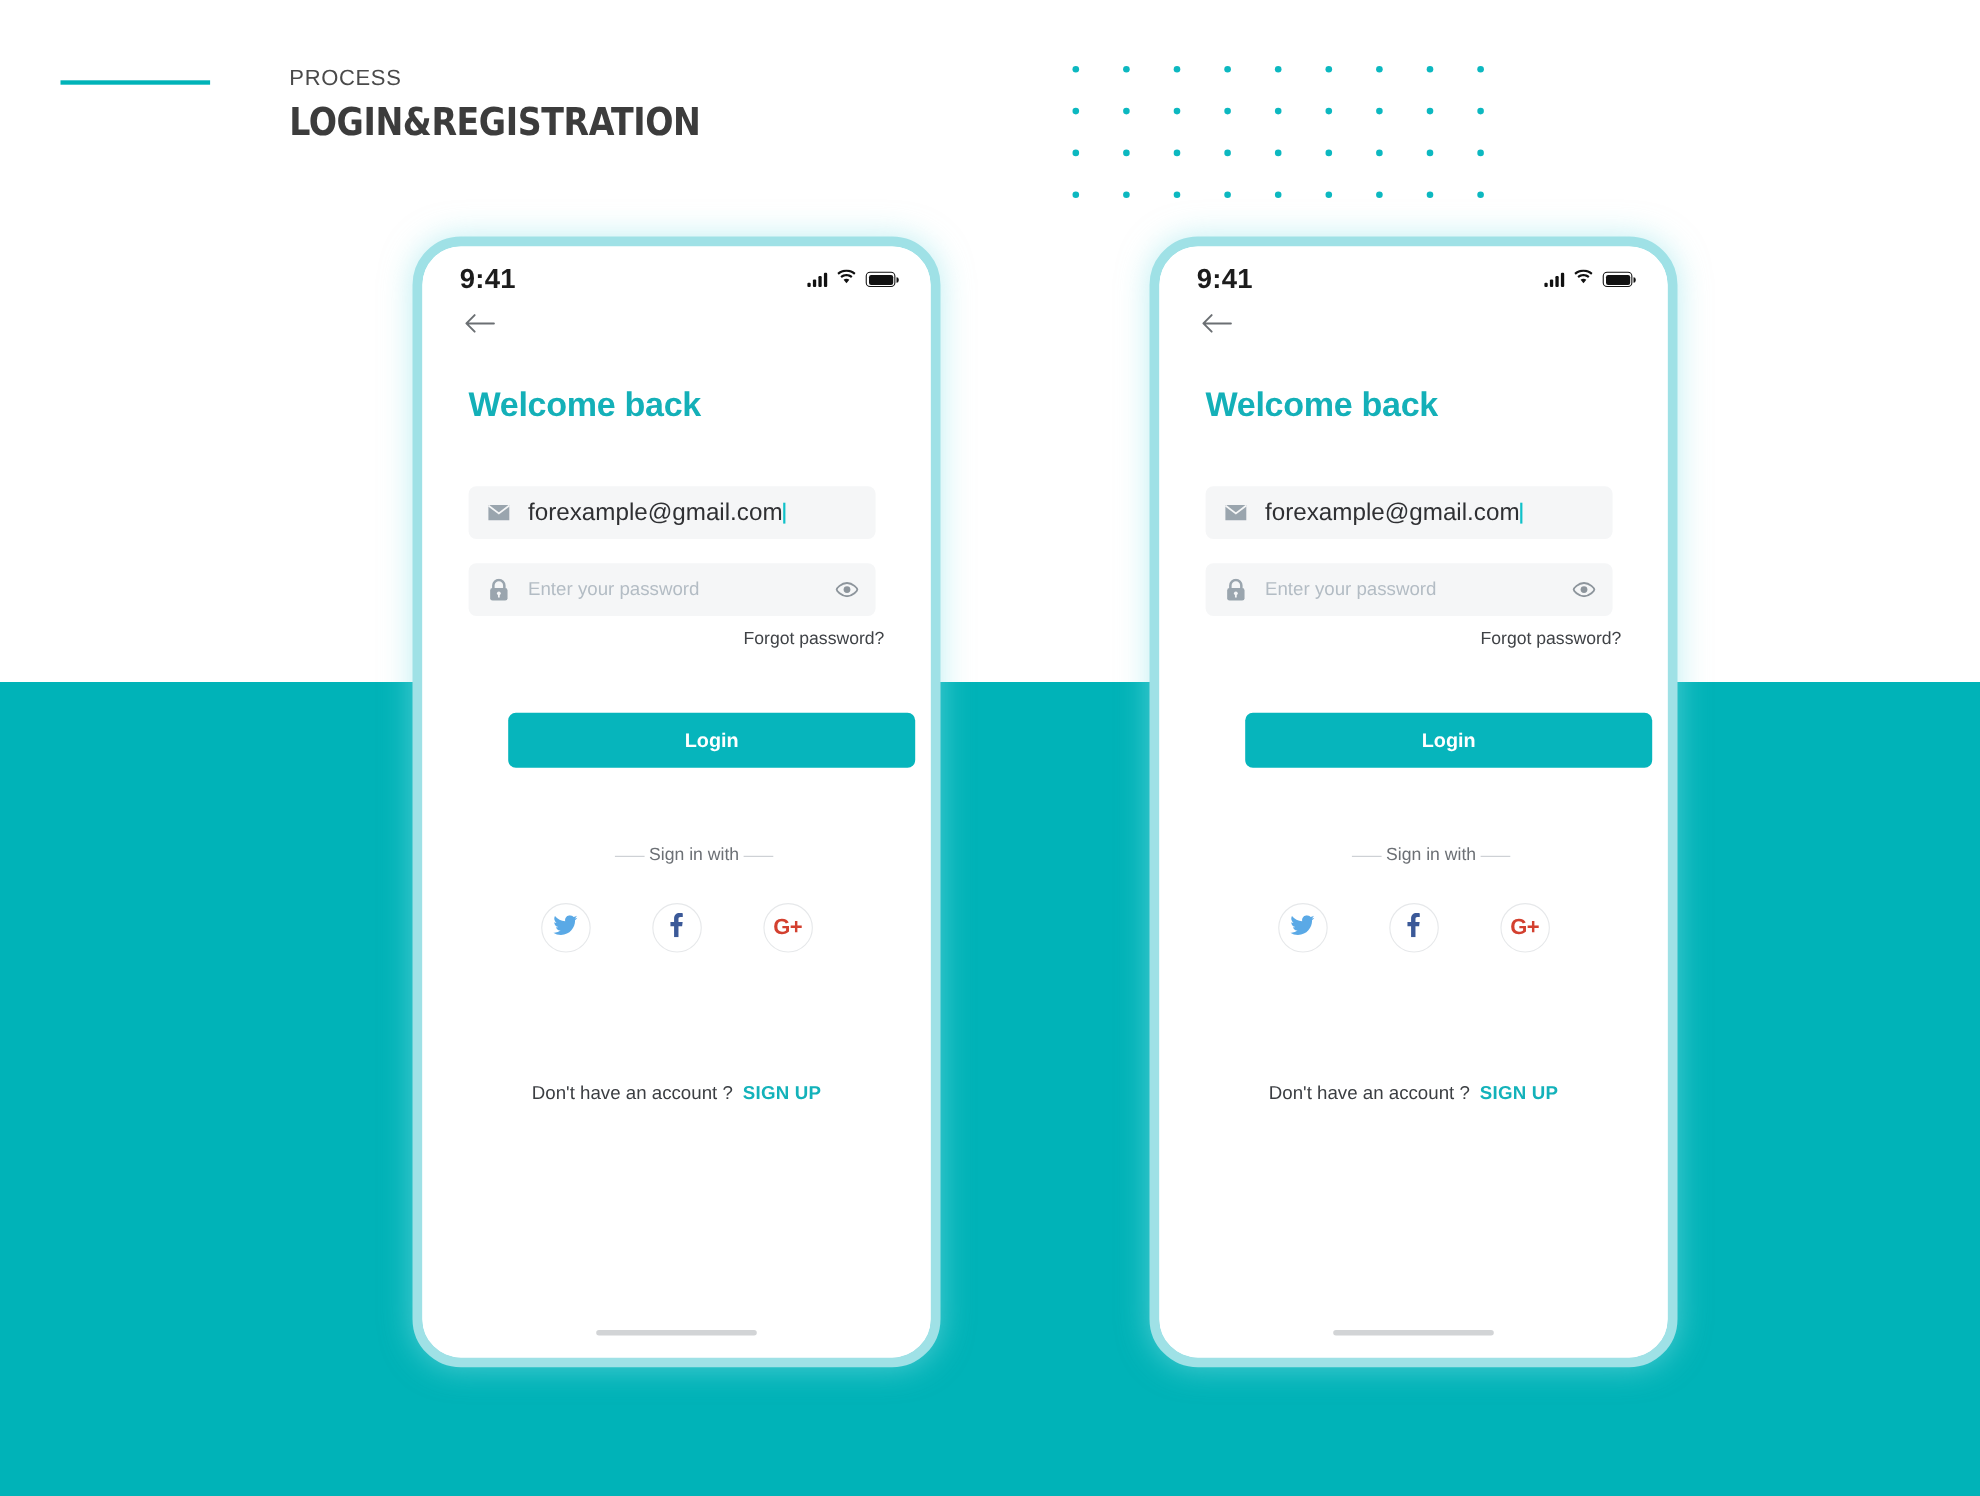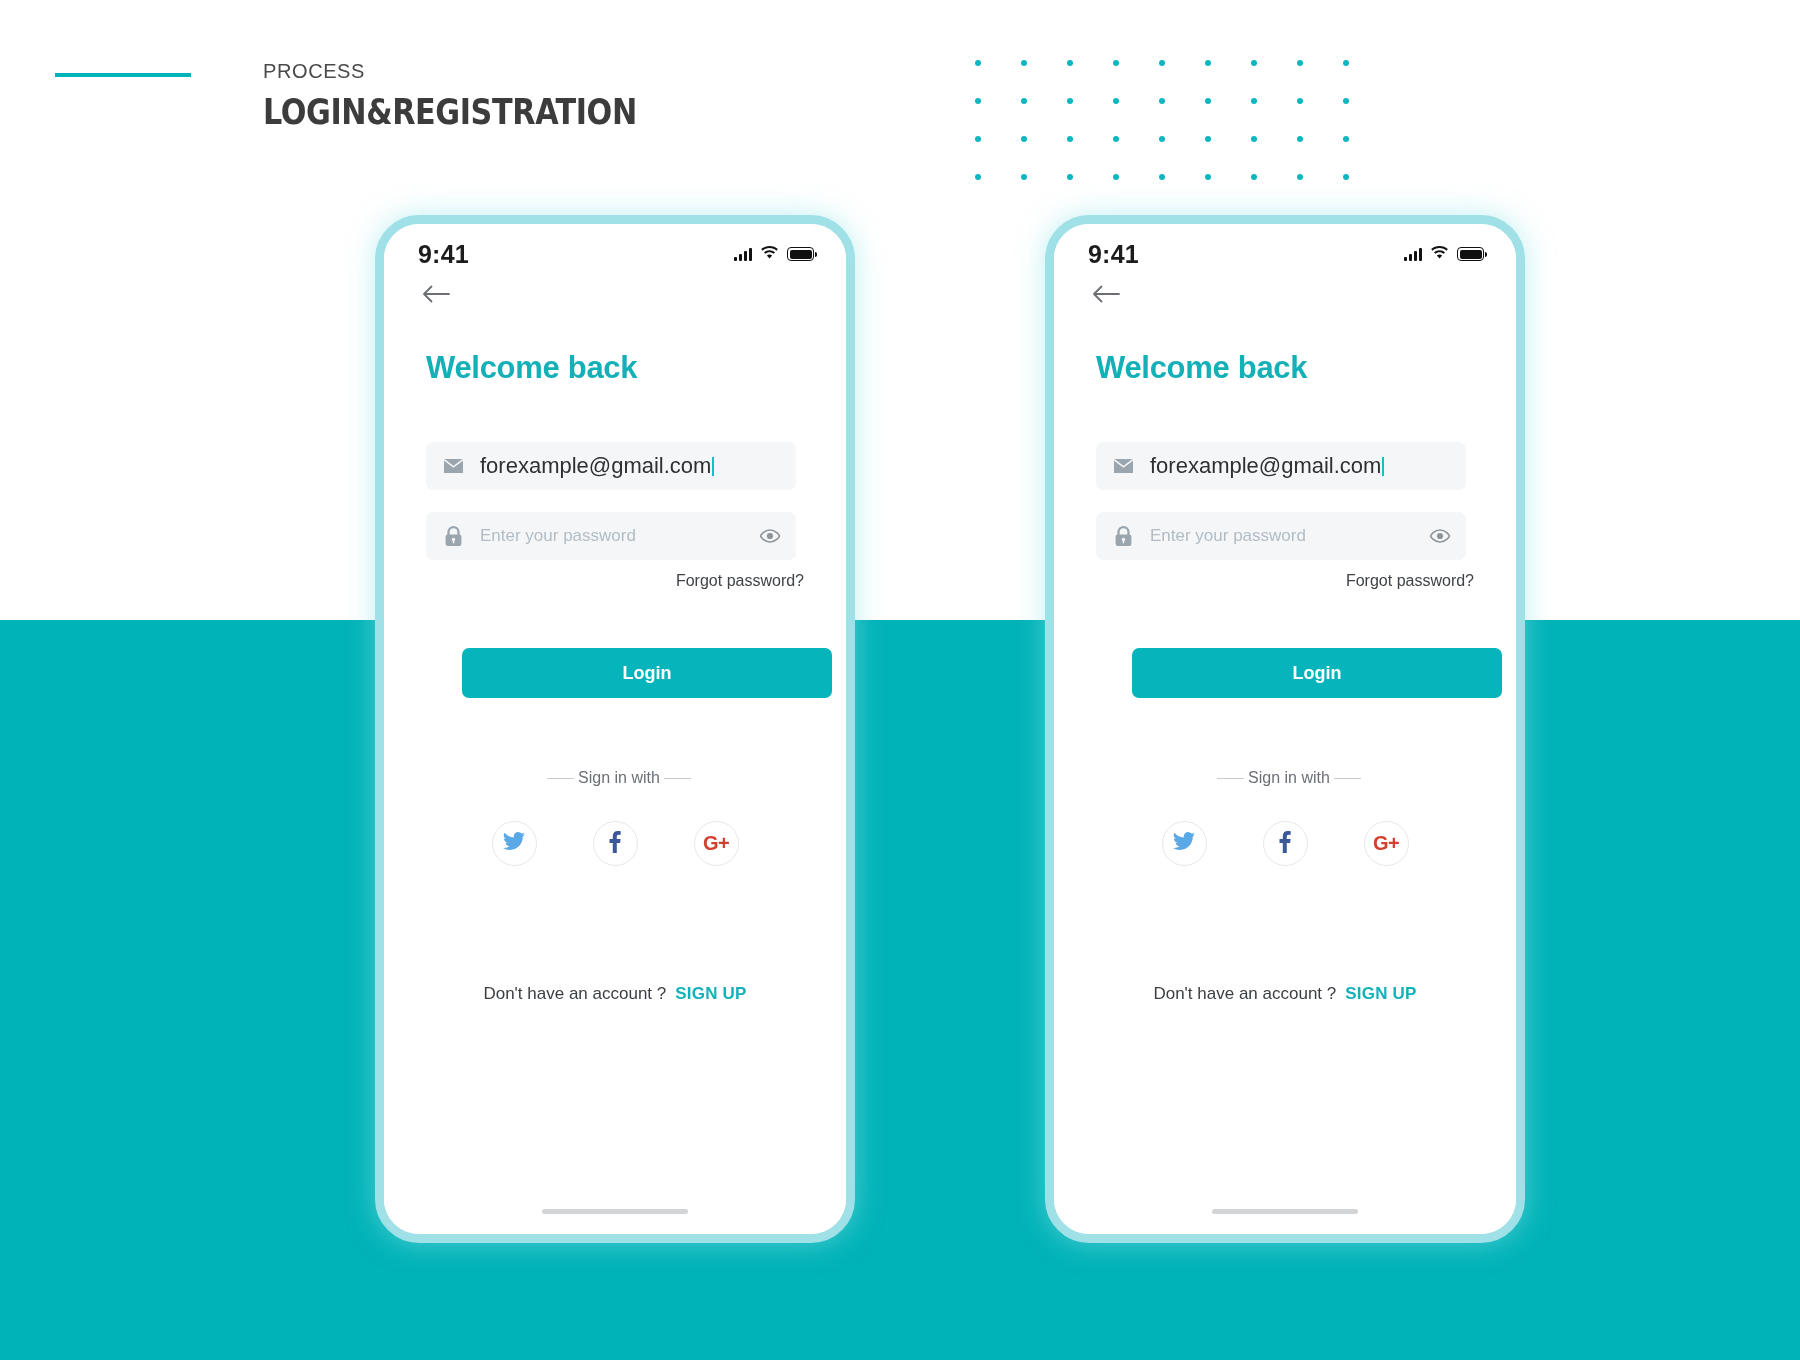--- a/index.html
+++ b/index.html
@@ -274,21 +274,21 @@
     font-size: 18px;
     font-weight: 700;
     font-family: "Liberation Sans", sans-serif;
     cursor: pointer;
     margin-left: 36px;
   }
 
   
   .signin-with {
     position: absolute;
-    left: 4px;
+    left: 16px;
     top: 545px;
     width: 100%;
     display: flex;
     align-items: center;
     justify-content: center;
     gap: 4px;
   }
   .signin-with .rule {
     width: 27px;
     height: 1px;

